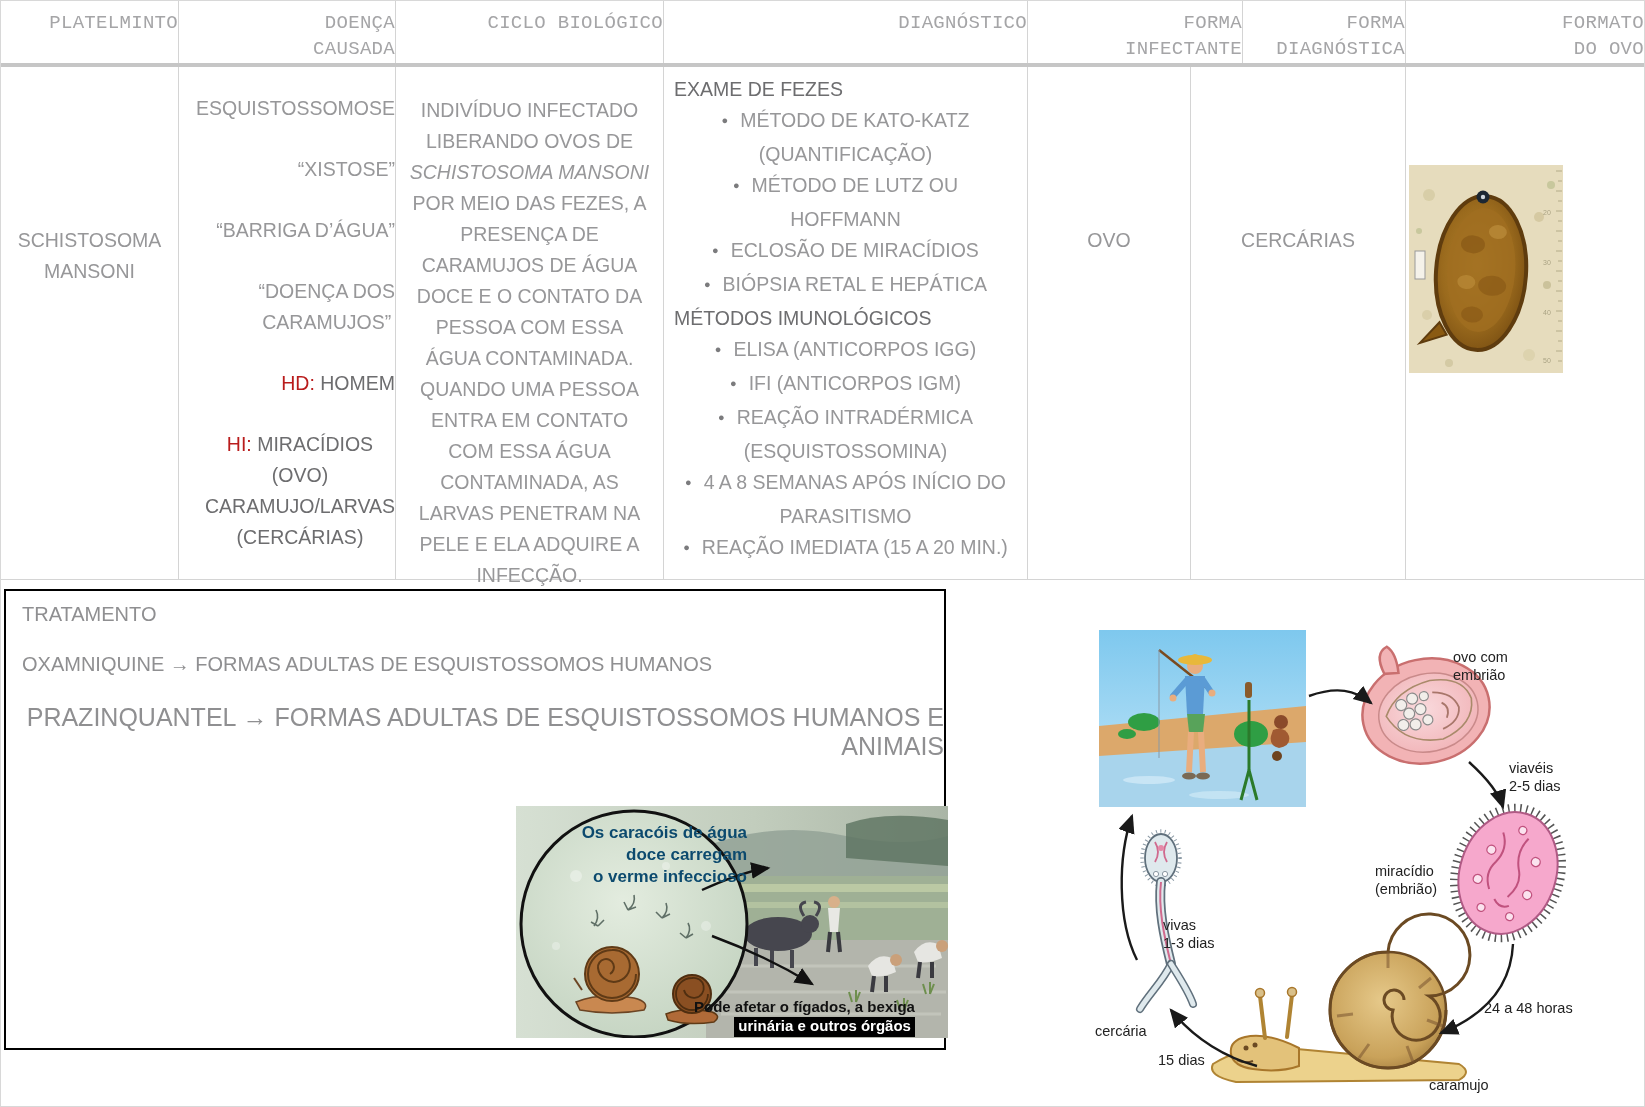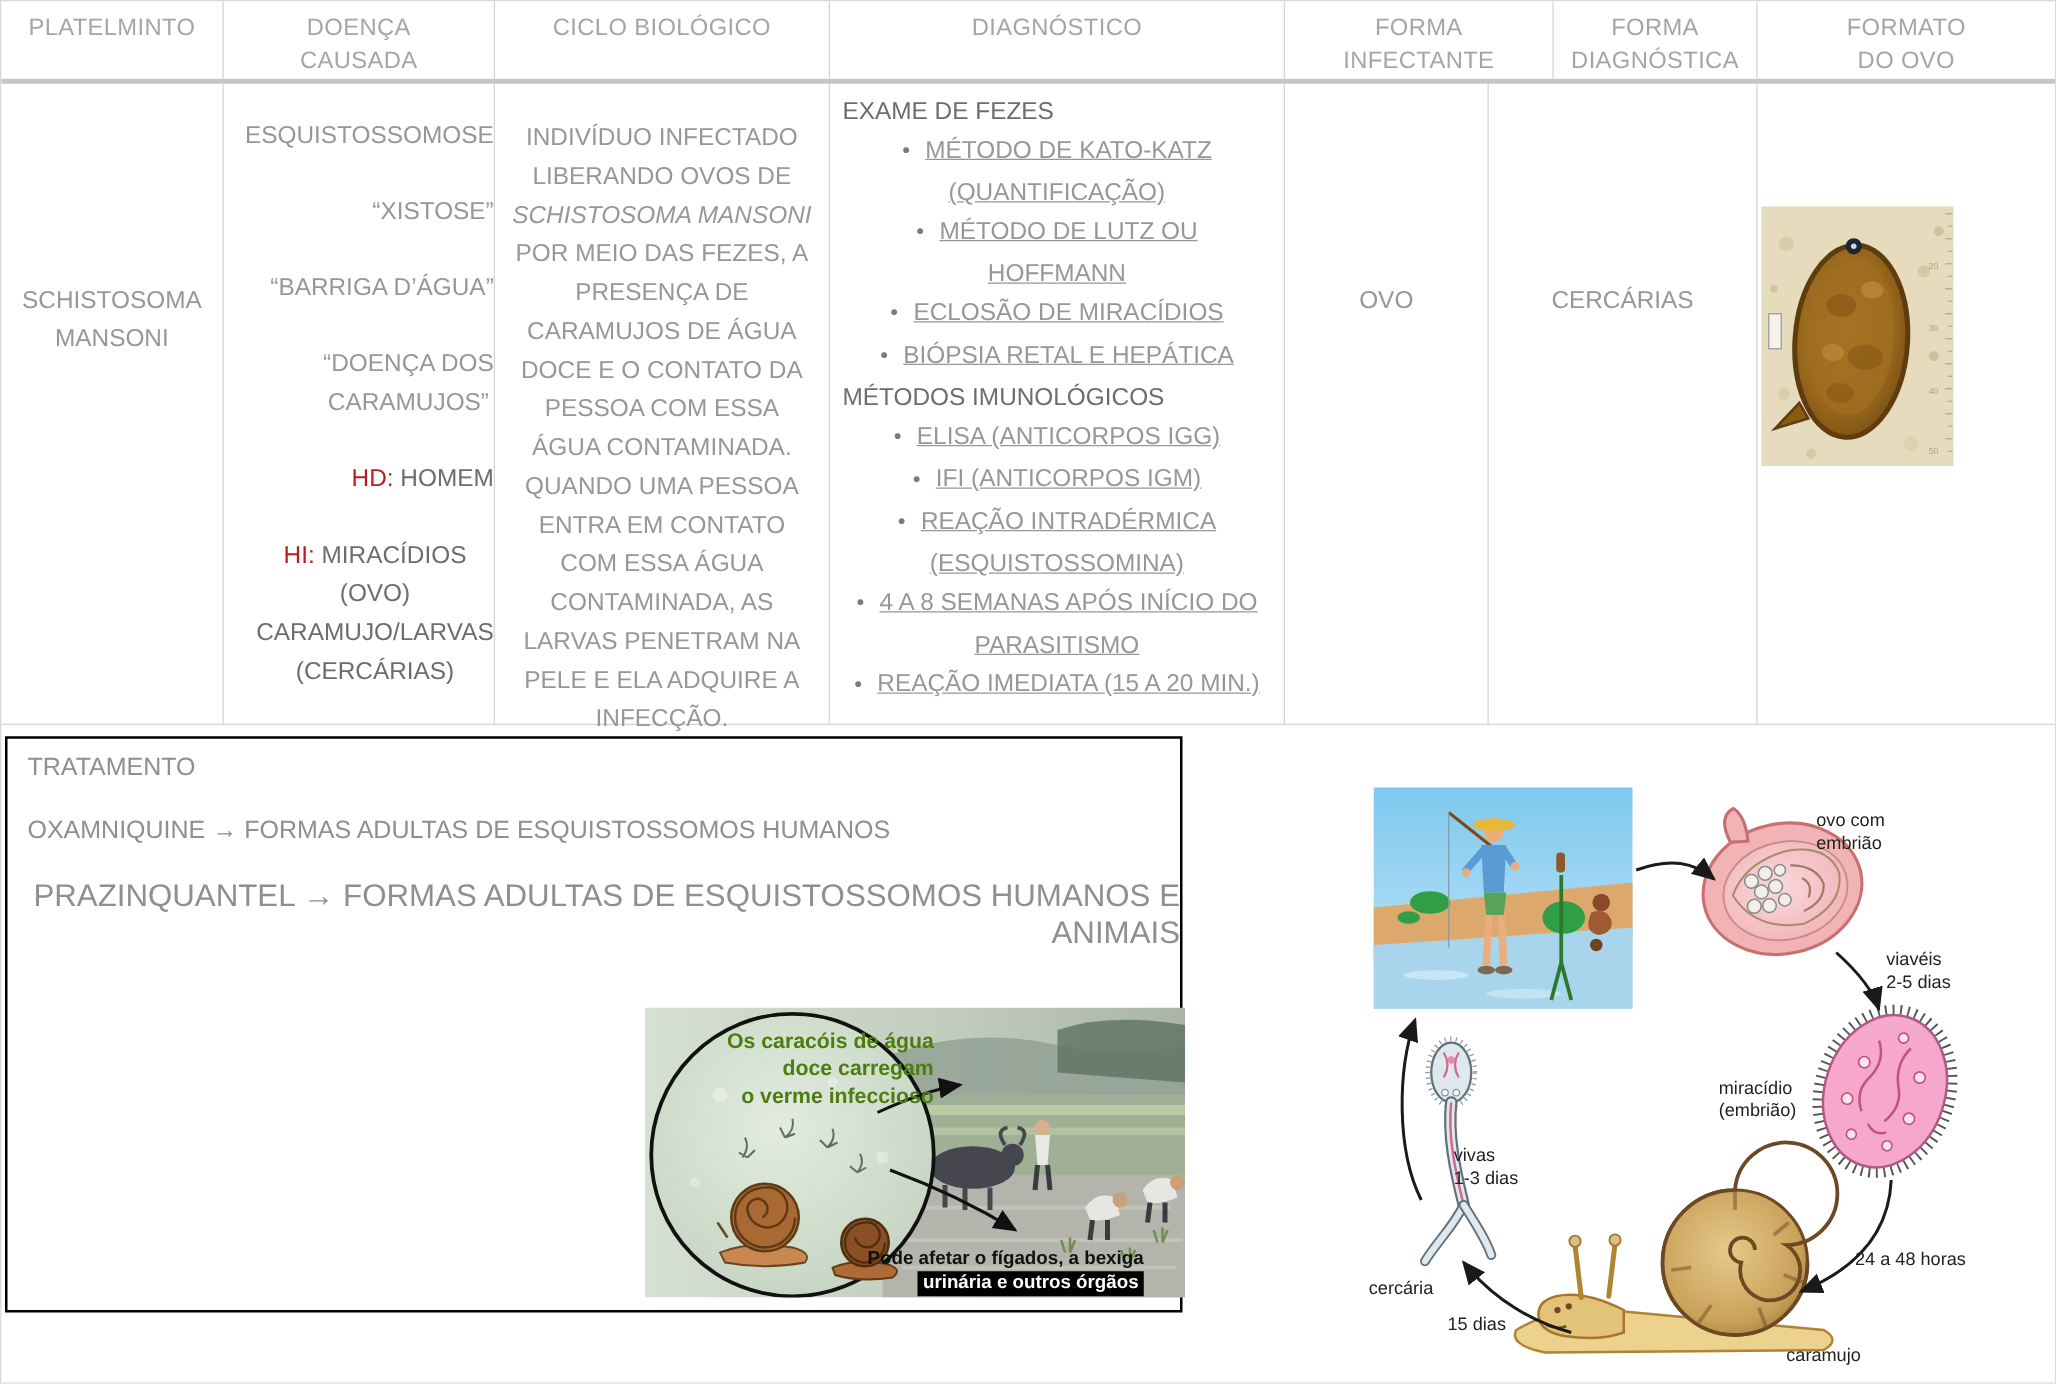--- a/index.html
+++ b/index.html
@@ -9,47 +9,47 @@
 
   
   .ptable{position:absolute;left:0;top:0;width:1643px;}
   .trow{display:flex;}
   .thead{height:62px;border-bottom:4px solid #c6c6c6;}
   .tbody{height:512px;border-bottom:1px solid #d4d4d4;}
   .cell{box-sizing:border-box;border-right:1px solid #d4d4d4;}
   .cell:last-child{border-right:none;}
   .c1{width:178px;} .c2{width:217px;} .c3{width:268px;} .c4{width:364px;}
   .c5{width:215px;} .c6{width:163px;} .c7{flex:1;}
-  .th{color:#a5a5a7;font-size:19px;text-align:center;padding-top:9px;line-height:26px;letter-spacing:.3px;}
+  .th{color:#a5a5a7;font-size:19px;text-align:right;padding-top:9px;line-height:26px;letter-spacing:.3px;font-family:Liberation Mono, monospace;}
   .td{color:#979799;font-size:19.5px;line-height:31px;text-align:center;position:relative;}
   .mid{display:flex;justify-content:center;align-items:flex-start;padding-top:158px;}
   .col2{display:flex;flex-direction:column;align-items:flex-end;padding-top:26px;row-gap:30px;}
   .col3{padding:28px 12px 0 12px;}
   .col4{padding:7px 10px 0 10px;}
   .dark{color:#6d6d6f;}
   .lite{color:#b91c1c;}
   .ital{font-style:italic;}
   .dxh{ text-align:left;color:#6d6d6f;}
   ul.dxl{list-style:none;margin:0;padding:0;}
-  ul.dxl li{text-align:center;text-decoration:underline;}
+  ul.dxl li{text-align:center;}
   .blt{display:inline-block;font-size:11px;color:#7b7b7d;margin-right:12px;transform:translateY(-3px);}
 
   
   .eggphoto{position:absolute;left:1408px;top:164px;width:154px;height:208px;}
 
   
   .treatbox{position:absolute;left:3px;top:588px;width:942px;height:461px;border:2px solid #000;box-sizing:border-box;background:#fff;text-align:right;}
   .treat-title{position:absolute;left:16px;top:12px;color:#8f8f91;font-size:20px;}
   .treat-l1{position:absolute;left:16px;top:62px;color:#8f8f91;font-size:20px;}
   .treat-l2{position:absolute;left:20px;top:112px;color:#8f8f91;font-size:25px;}
 
   
   .snailfig{position:absolute;left:510px;top:215px;width:432px;height:232px;}
   .snailfig svg{position:absolute;left:0;top:0;}
-  .figcap-top{position:absolute;left:16px;top:16px;width:215px;color:#4d7c0f;font-size:17px;font-weight:600;line-height:1.28;}
+  .figcap-top{position:absolute;left:16px;top:16px;width:215px;color:#0c4a6e;font-size:17px;font-weight:600;line-height:1.28;}
   .figcap-bot{position:absolute;left:178px;top:192px;font-size:15px;font-weight:600;line-height:1.25;color:#111;}
   .figcap-bot .inv{background:#000;color:#fff;padding:0 4px 1px 4px;display:inline-block;}
 
   
   .cycle{position:absolute;left:1040px;top:595px;width:605px;height:500px;}
   .cycle svg{position:absolute;left:0;top:0;}
   .cyl{position:absolute;font-size:14.5px;color:#222;line-height:1.25;}
   .lab-ovo{left:412px;top:52px;}
   .lab-viaveis{left:468px;top:163px;}
   .lab-miracidio{left:334px;top:266px;}

